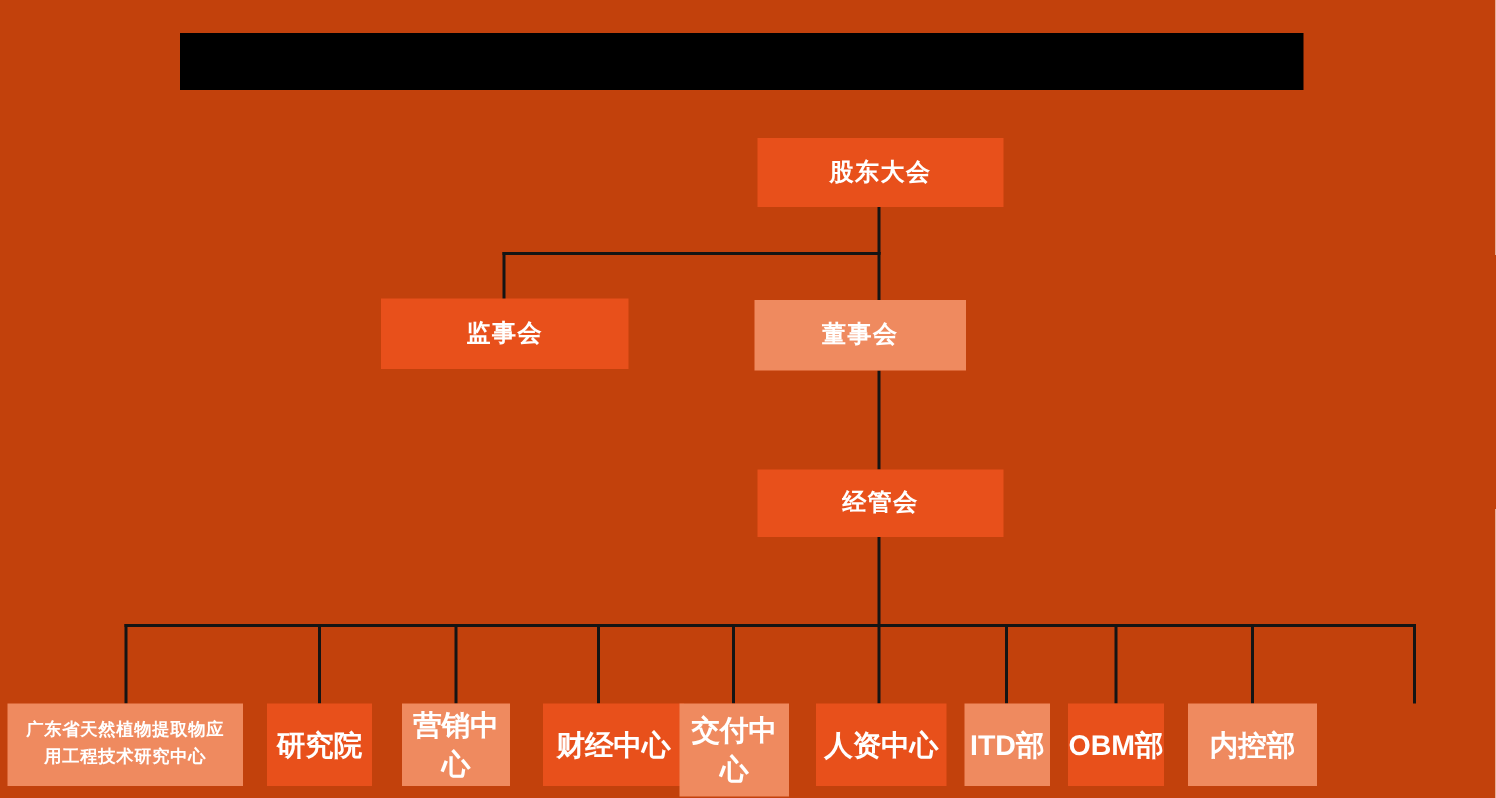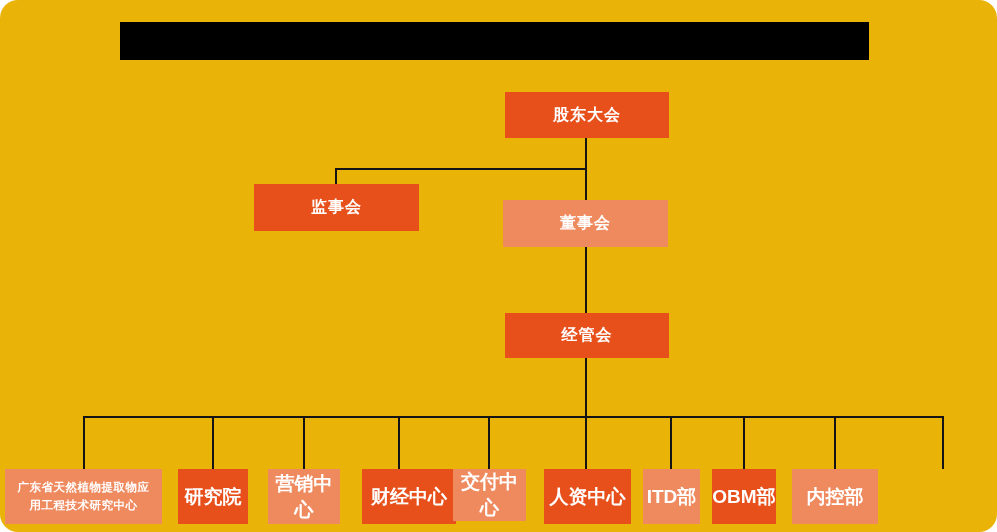--- a/index.html
+++ b/index.html
@@ -5,23 +5,22 @@
   html, body {
     margin: 0;
     padding: 0;
     background: #ffffff;
     font-family: "Liberation Sans", "DejaVu Sans", sans-serif;
   }
   .canvas {
     position: relative;
     width: 997px;
     height: 532px;
-    background: #eab308;
+    background: #c2410c;
     overflow: hidden;
-    border-radius: 18px;
   }
   .redacted-bar {
     position: absolute;
     left: 120px;
     top: 22px;
     width: 749px;
     height: 38px;
     background: var(--redacted, #000);
   }
   .line {
@@ -73,44 +72,44 @@
   <div class="line v" style="left:585px; top:416px; height:53px;"></div>
   <div class="line v" style="left:670px; top:416px; height:53px;"></div>
   <div class="line v" style="left:743px; top:416px; height:53px;"></div>
   <div class="line v" style="left:834px; top:416px; height:53px;"></div>
   <div class="line v" style="left:942px; top:416px; height:53px;"></div>
 
   <div class="node mid tone-dark" style="left:505px; top:92px; width:164px; height:46px;">
     <span>股东大会</span>
   </div>
 
-  <div class="node mid tone-dark" style="left:254px; top:184px; width:165px; height:47px;">
+  <div class="node mid tone-dark" style="left:254px; top:199px; width:165px; height:47px;">
     <span>监事会</span>
   </div>
-  <div class="node mid tone-light" style="left:503px; top:200px; width:165px; height:47px;">
+  <div class="node mid tone-light" style="left:503px; top:200px; width:141px; height:47px;">
     <span>董事会</span>
   </div>
 
   <div class="node mid tone-dark" style="left:505px; top:313px; width:164px; height:45px;">
     <span>经管会</span>
   </div>
 
   <div class="node dept dept-wide tone-light" style="left:5px; top:469px; width:157px; height:55px;">
     <span>广东省天然植物提取物应用工程技术研究中心</span>
   </div>
   <div class="node dept tone-dark" style="left:178px; top:469px; width:70px; height:55px;">
     <span>研究院</span>
   </div>
   <div class="node dept tone-light" style="left:268px; top:469px; width:72px; height:55px;">
     <span>营销中心</span>
   </div>
   <div class="node dept tone-dark" style="left:362px; top:469px; width:94px; height:55px;">
     <span>财经中心</span>
   </div>
-  <div class="node dept tone-light" style="left:453px; top:469px; width:73px; height:52px;">
+  <div class="node dept tone-light" style="left:453px; top:469px; width:73px; height:62px;">
     <span>交付中心</span>
   </div>
   <div class="node dept tone-dark" style="left:544px; top:469px; width:87px; height:55px;font-family:Liberation Serif, serif;">
     <span>人资中心</span>
   </div>
   <div class="node dept tone-light" style="left:643px; top:469px; width:57px; height:55px;">
     <span>ITD部</span>
   </div>
   <div class="node dept tone-dark" style="left:712px; top:469px; width:64px; height:55px;text-align:center;">
     <span>OBM部</span>

